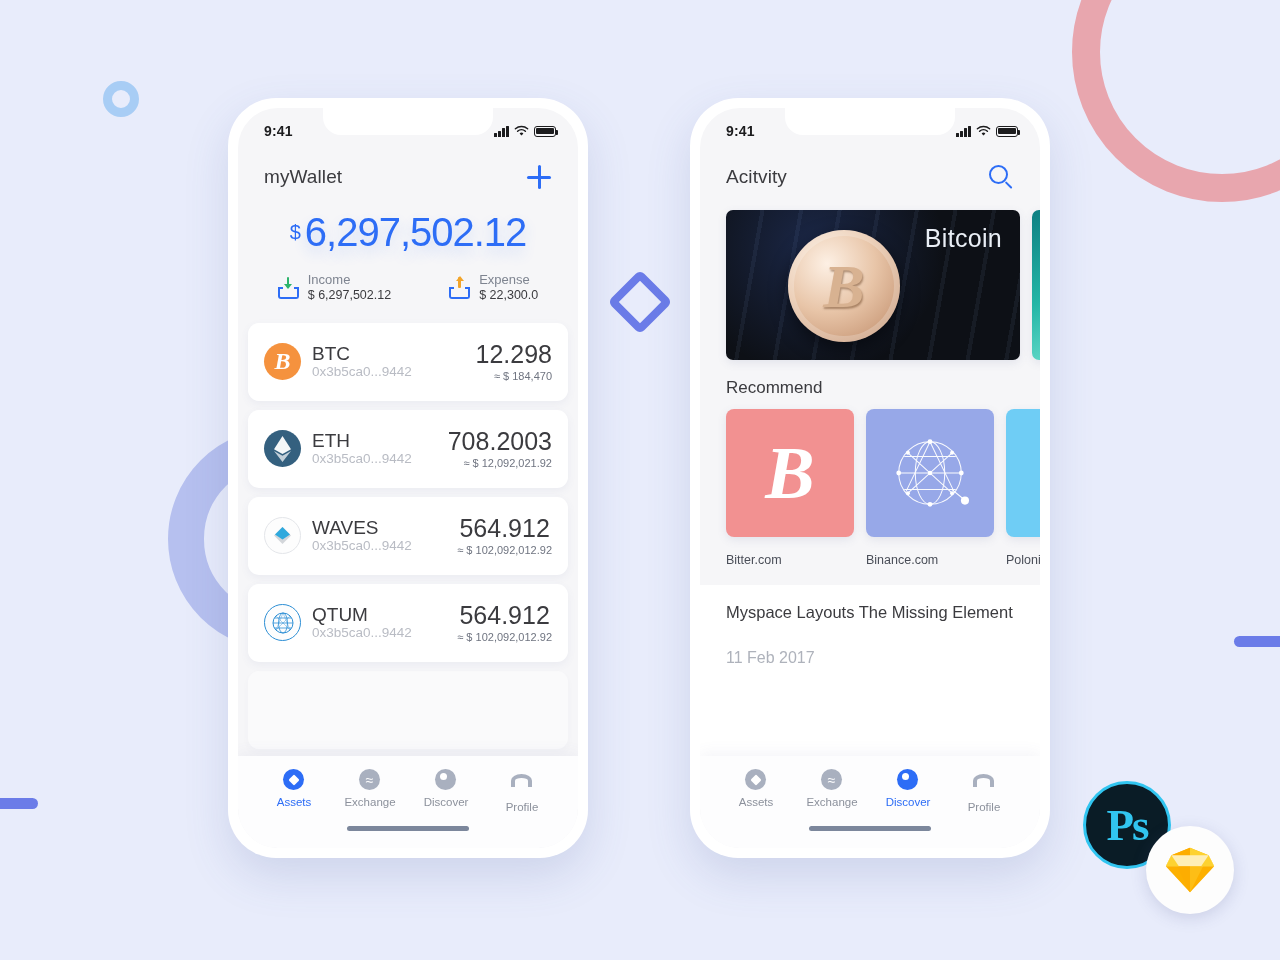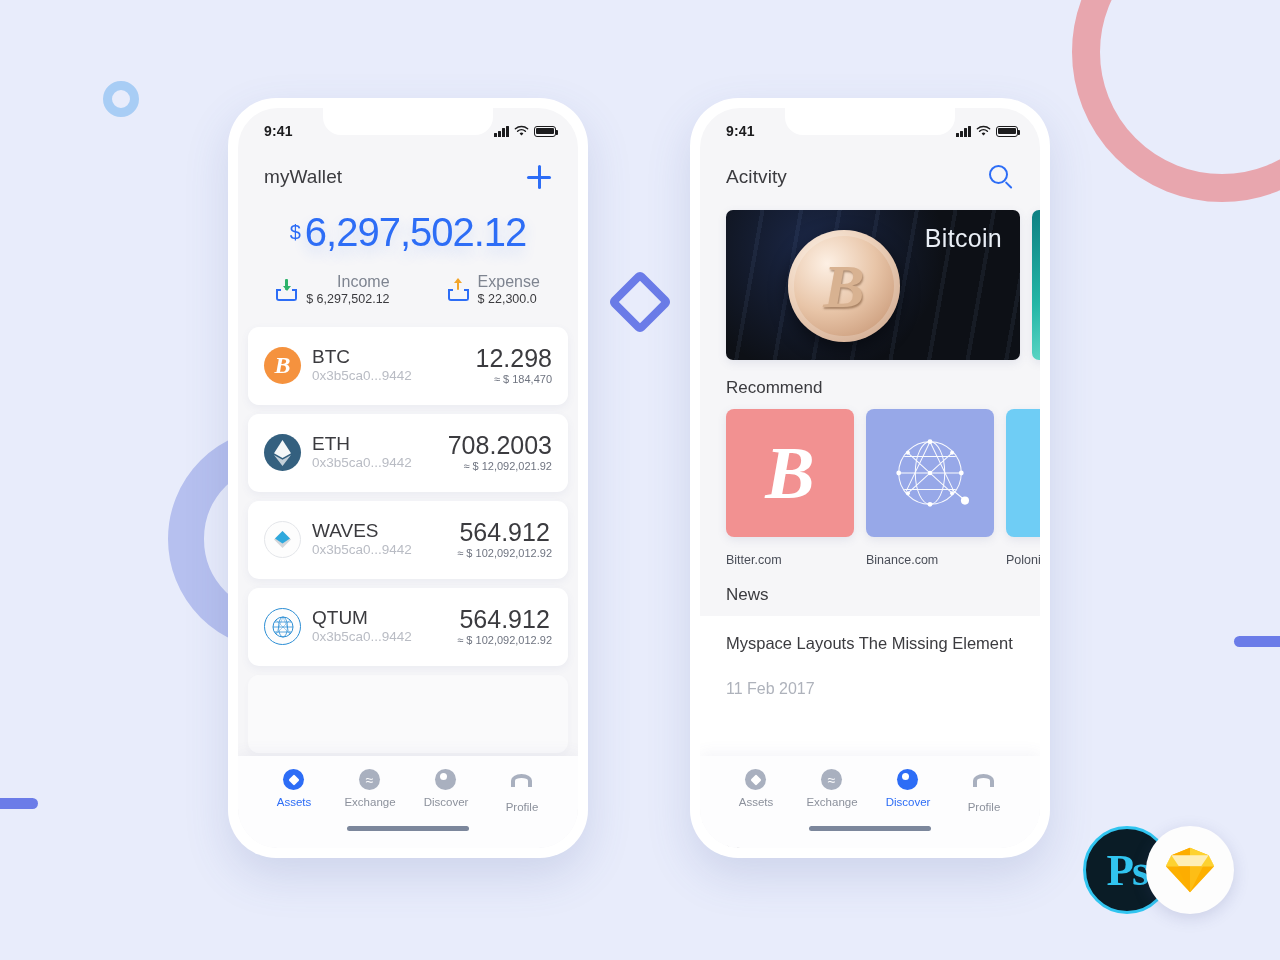--- a/index.html
+++ b/index.html
@@ -44,21 +44,21 @@
   .deco-diamond {
     left: 617px; top: 279px; width: 46px; height: 46px;
     border: 8px solid #6b7ce8;
     border-radius: 6px;
     transform: rotate(45deg);
   }
 
   
   .badge-ps {
     position: absolute;
-    left: 1083px; top: 826px; width: 88px; height: 88px;
+    left: 1083px; top: 781px; width: 88px; height: 88px;
     border-radius: 50%;
     background: #0a1c26;
     border: 3px solid #31c5f0;
     display: flex; align-items: center; justify-content: center;
     color: #31c5f0;
     font-size: 45px; font-weight: bold;
     letter-spacing: -2px;
     font-family: "Liberation Serif", serif;
   }
   .badge-sketch {
@@ -188,21 +188,21 @@
     content:""; position:absolute; left:-2.6px; bottom:-1px;
     border-left:4px solid transparent; border-right:4px solid transparent;
     border-top:5px solid #2db36b;
   }
   .arrow-up::after {
     content:""; position:absolute; left:-2.6px; top:-1px;
     border-left:4px solid transparent; border-right:4px solid transparent;
     border-bottom:5px solid #f2a52b;
   }
   .io-text { text-align: left; line-height: 1.25; }
-  .io-label { font-size: 16px; color: #7e8490; text-align: right; }
+  .io-label { font-size: 13px; color: #7e8490; }
   .io-value { font-size: 12.5px; color: #3b3b3f; }
 
   
   .assets { margin-top: 19px; padding: 0 10px; }
   .asset-card {
     background: #ffffff;
     border-radius: 11px;
     height: 78px;
     margin-bottom: 9px;
     display: flex; align-items: center;
@@ -613,21 +613,20 @@
             <div class="rec-label">Binance.com</div>
           </div>
           <div class="rec-item">
             <div class="rec-tile rec-polo"></div>
             <div class="rec-label">Polonie</div>
           </div>
         </div>
       </div>
 
       <div style="margin-top:18px">
-        <div class="section-title">News</div>
         <div class="news-list">
           <div class="news-item">
             <div class="news-body">
               <div class="news-title">Myspace Layouts The Missing Element</div>
               <div class="news-date">11 Feb 2017</div>
             </div>
             <div class="news-thumb">
               <div class="spiral"></div>
                 <div class="ibm">IBM</div>
             </div>

